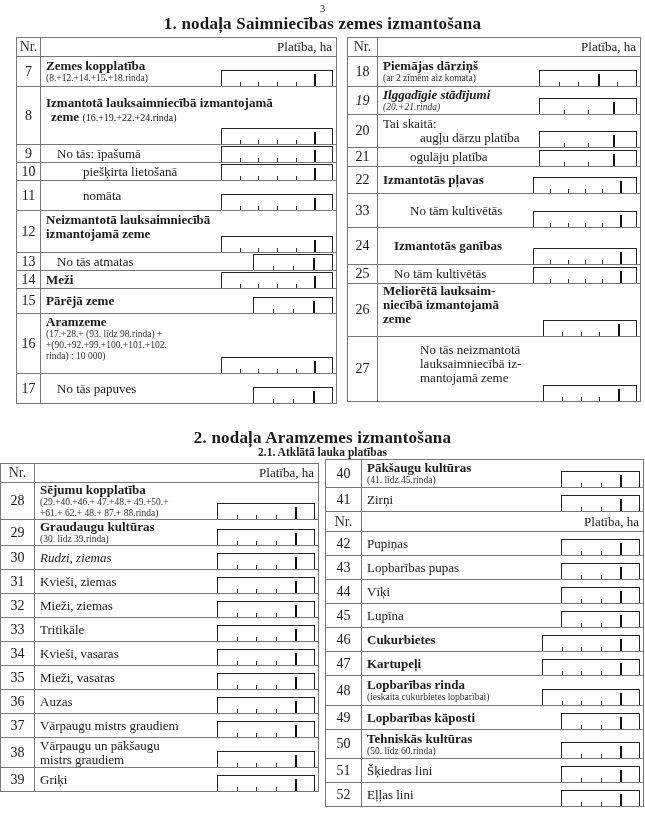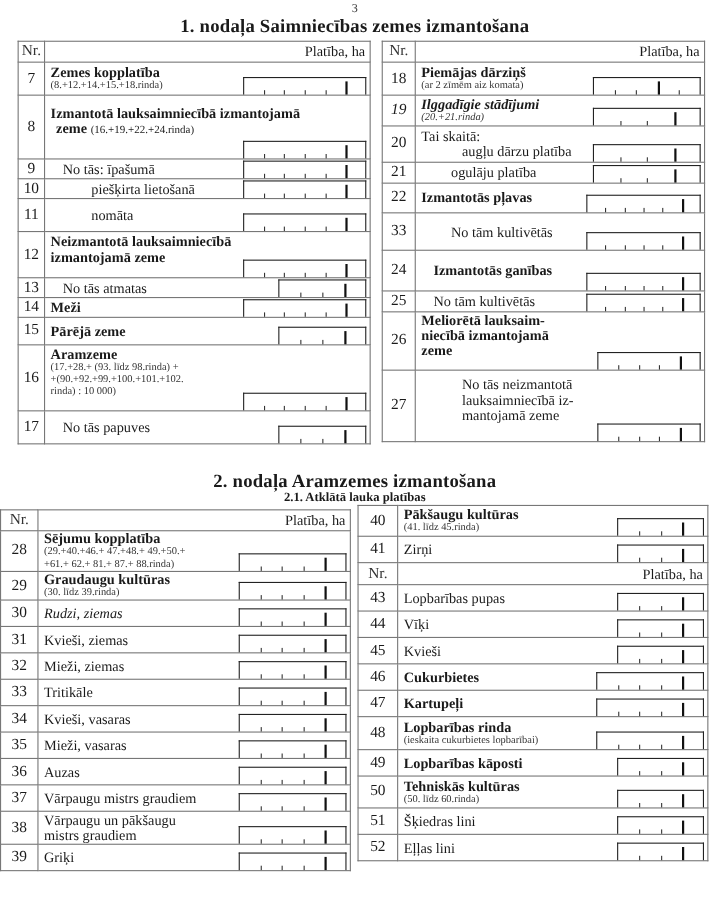--- a/index.html
+++ b/index.html
@@ -379,21 +379,21 @@
       <tr style="height: 19px;">
         <td class="hdr-nr">Nr.</td>
         <td class="hdr-pl">Platība, ha</td>
       </tr>
       <tr style="height: 37px;">
         <td class="nr">28</td>
         <td>
           <div style="padding-bottom: 0px;">
             <span class="lbl b">Sējumu kopplatība</span>
             <span class="sub">(29.+40.+46.+ 47.+48.+ 49.+50.+</span>
-            <span class="sub">+61.+ 62.+ 81.+ 87.+ 88.rinda)</span>
+            <span class="sub">+61.+ 62.+ 48.+ 87.+ 88.rinda)</span>
           </div>
           <div class="box" style="width: 98px;">
             <div class="tick" style="left: 18.6px;"></div>
             <div class="tick" style="left: 38.2px;"></div>
             <div class="tick" style="left: 57.8px;"></div>
             <div class="tick dec" style="left: 77.4px;"></div>
           </div>
         </td>
       </tr>
       <tr style="height: 26px;">
@@ -586,20 +586,33 @@
             <div class="tick" style="left: 38.5px;"></div>
             <div class="tick dec" style="left: 58.25px;"></div>
           </div>
         </td>
       </tr>
       <tr style="height: 20px;">
         <td class="hdr-nr">Nr.</td>
         <td class="hdr-pl">Platība, ha</td>
       </tr>
       <tr style="height: 24px;">
+        <td class="nr">42</td>
+        <td>
+          <div style="padding-bottom: 0px;">
+            <span class="lbl">Pupiņas</span>
+          </div>
+          <div class="box" style="width: 79px;">
+            <div class="tick" style="left: 18.75px;"></div>
+            <div class="tick" style="left: 38.5px;"></div>
+            <div class="tick dec" style="left: 58.25px;"></div>
+          </div>
+        </td>
+      </tr>
+      <tr style="height: 24px;">
         <td class="nr">43</td>
         <td>
           <div style="padding-bottom: 0px;">
             <span class="lbl">Lopbarības  pupas</span>
           </div>
           <div class="box" style="width: 79px;">
             <div class="tick" style="left: 18.75px;"></div>
             <div class="tick" style="left: 38.5px;"></div>
             <div class="tick dec" style="left: 58.25px;"></div>
           </div>
@@ -615,21 +628,21 @@
             <div class="tick" style="left: 18.75px;"></div>
             <div class="tick" style="left: 38.5px;"></div>
             <div class="tick dec" style="left: 58.25px;"></div>
           </div>
         </td>
       </tr>
       <tr style="height: 24px;">
         <td class="nr">45</td>
         <td>
           <div style="padding-bottom: 0px;">
-            <span class="lbl">Kvieši</span>
+            <span class="lbl">Lupīna</span>
           </div>
           <div class="box" style="width: 79px;">
             <div class="tick" style="left: 18.75px;"></div>
             <div class="tick" style="left: 38.5px;"></div>
             <div class="tick dec" style="left: 58.25px;"></div>
           </div>
         </td>
       </tr>
       <tr style="height: 24px;">
         <td class="nr">46</td>

